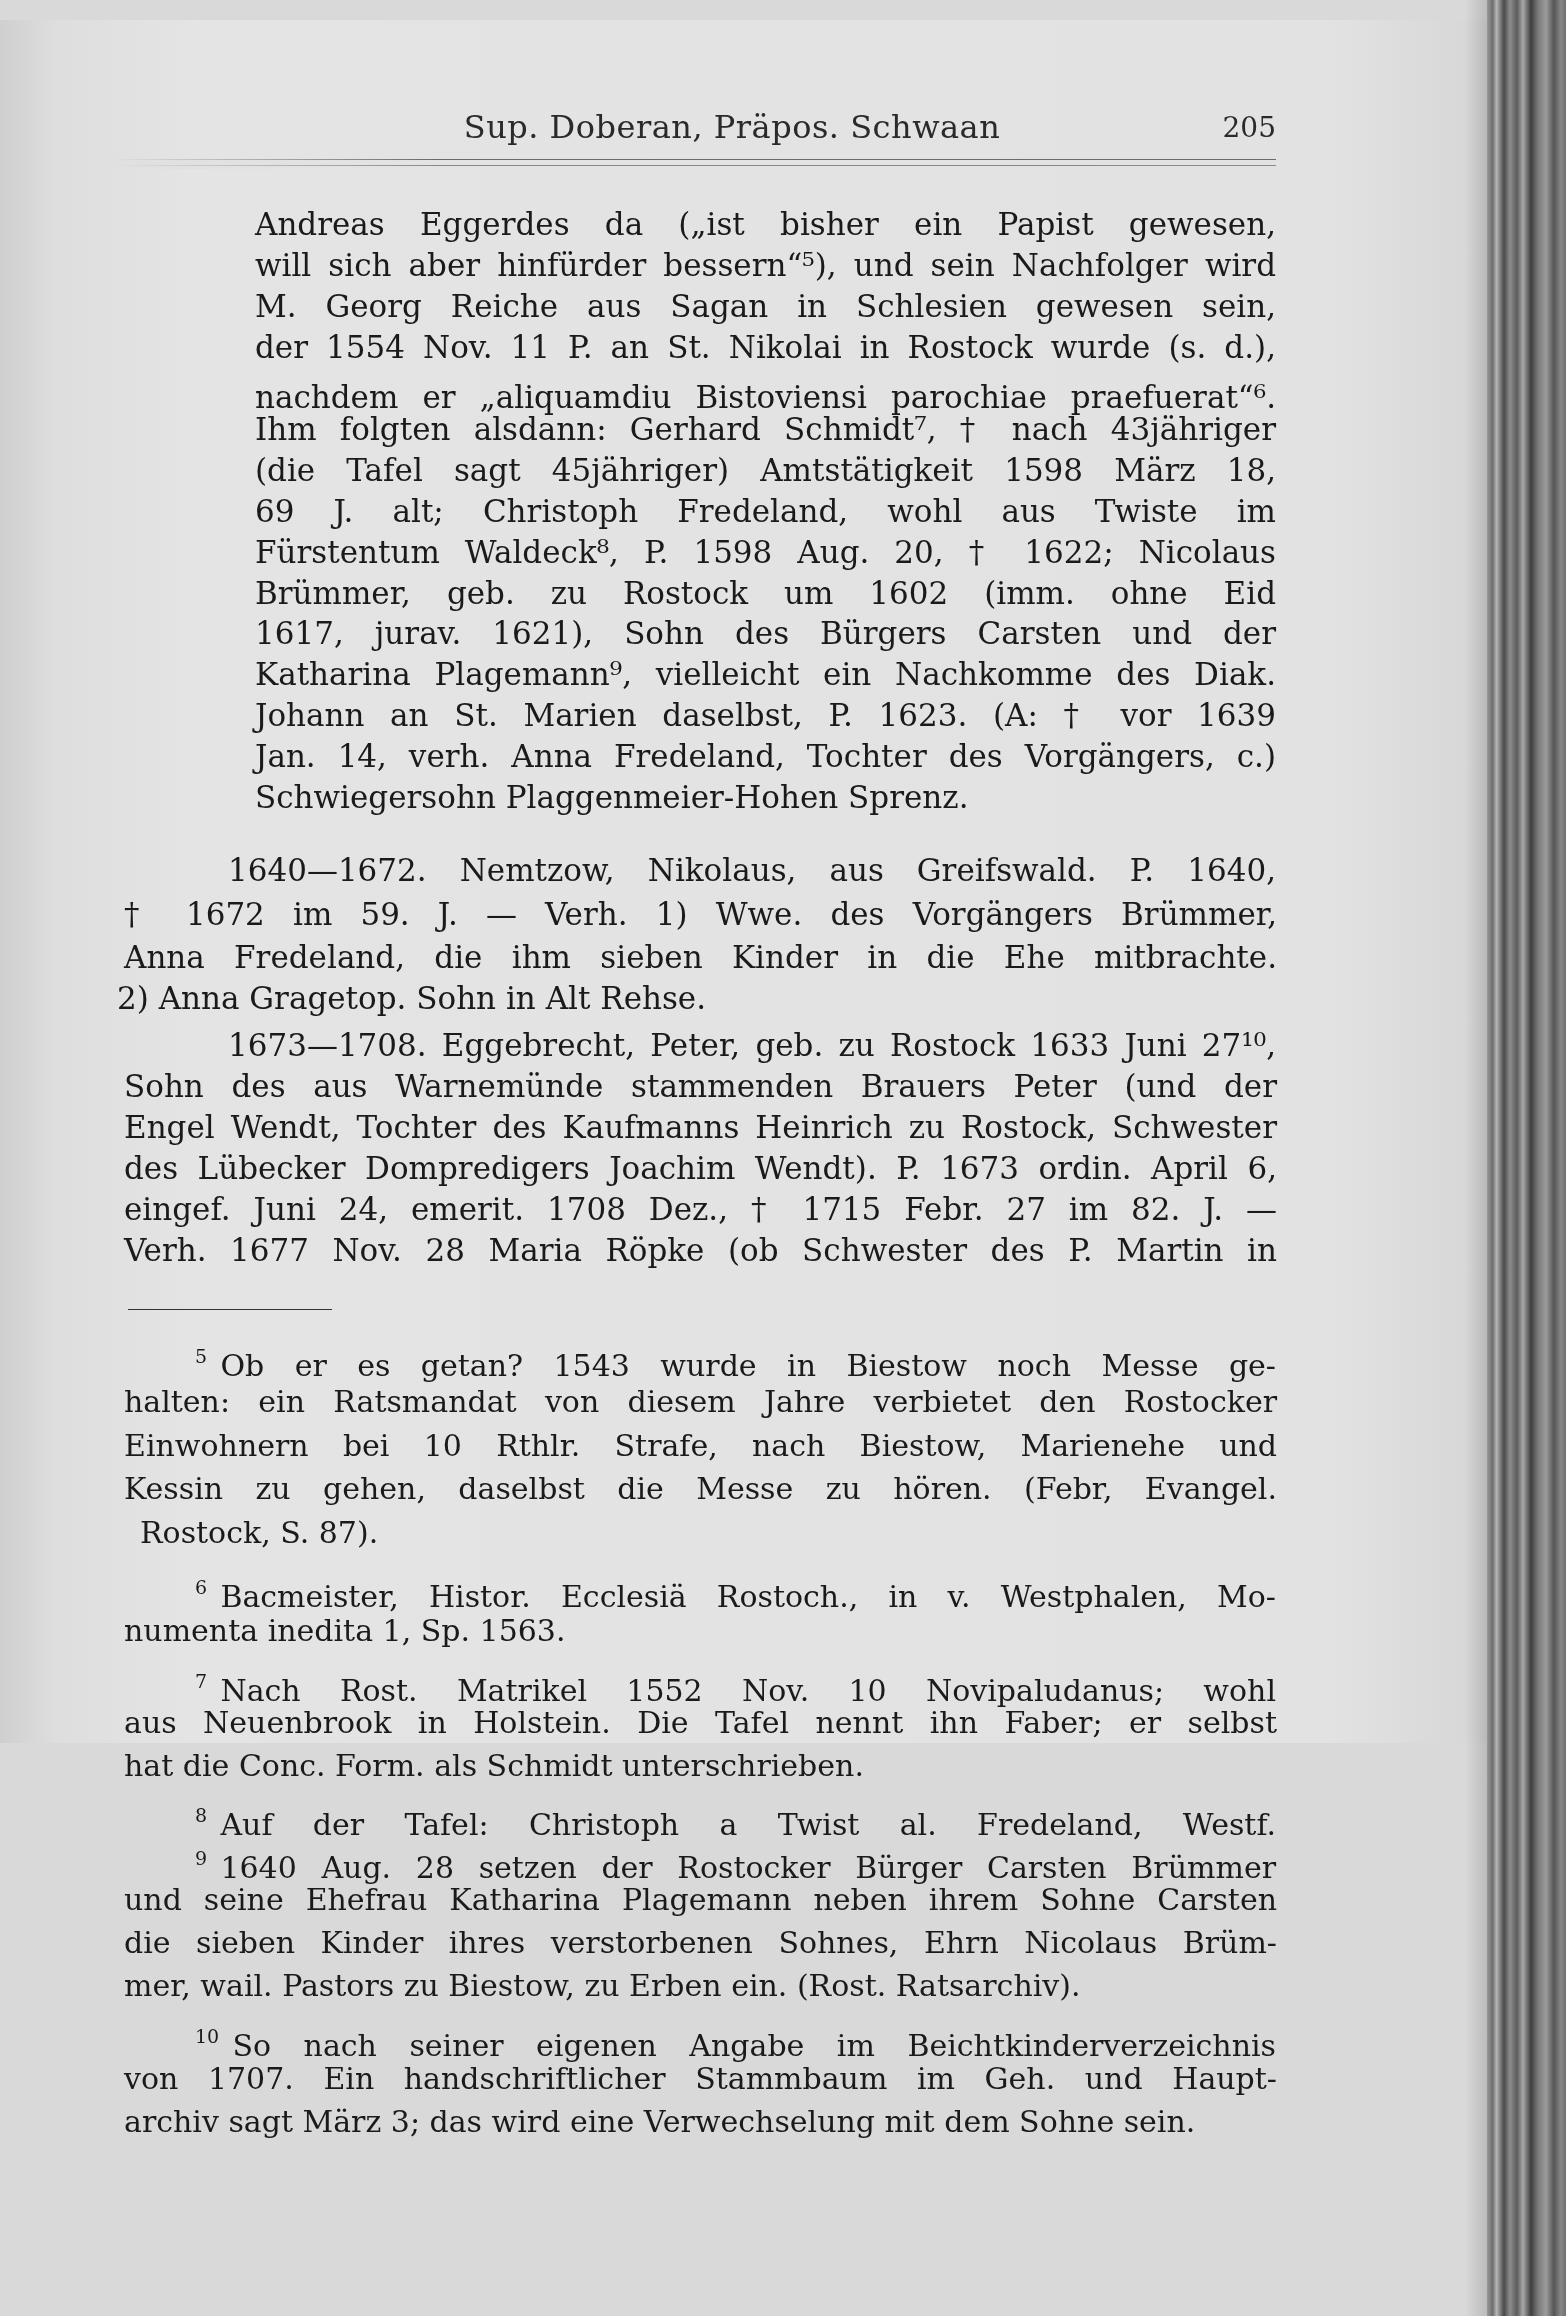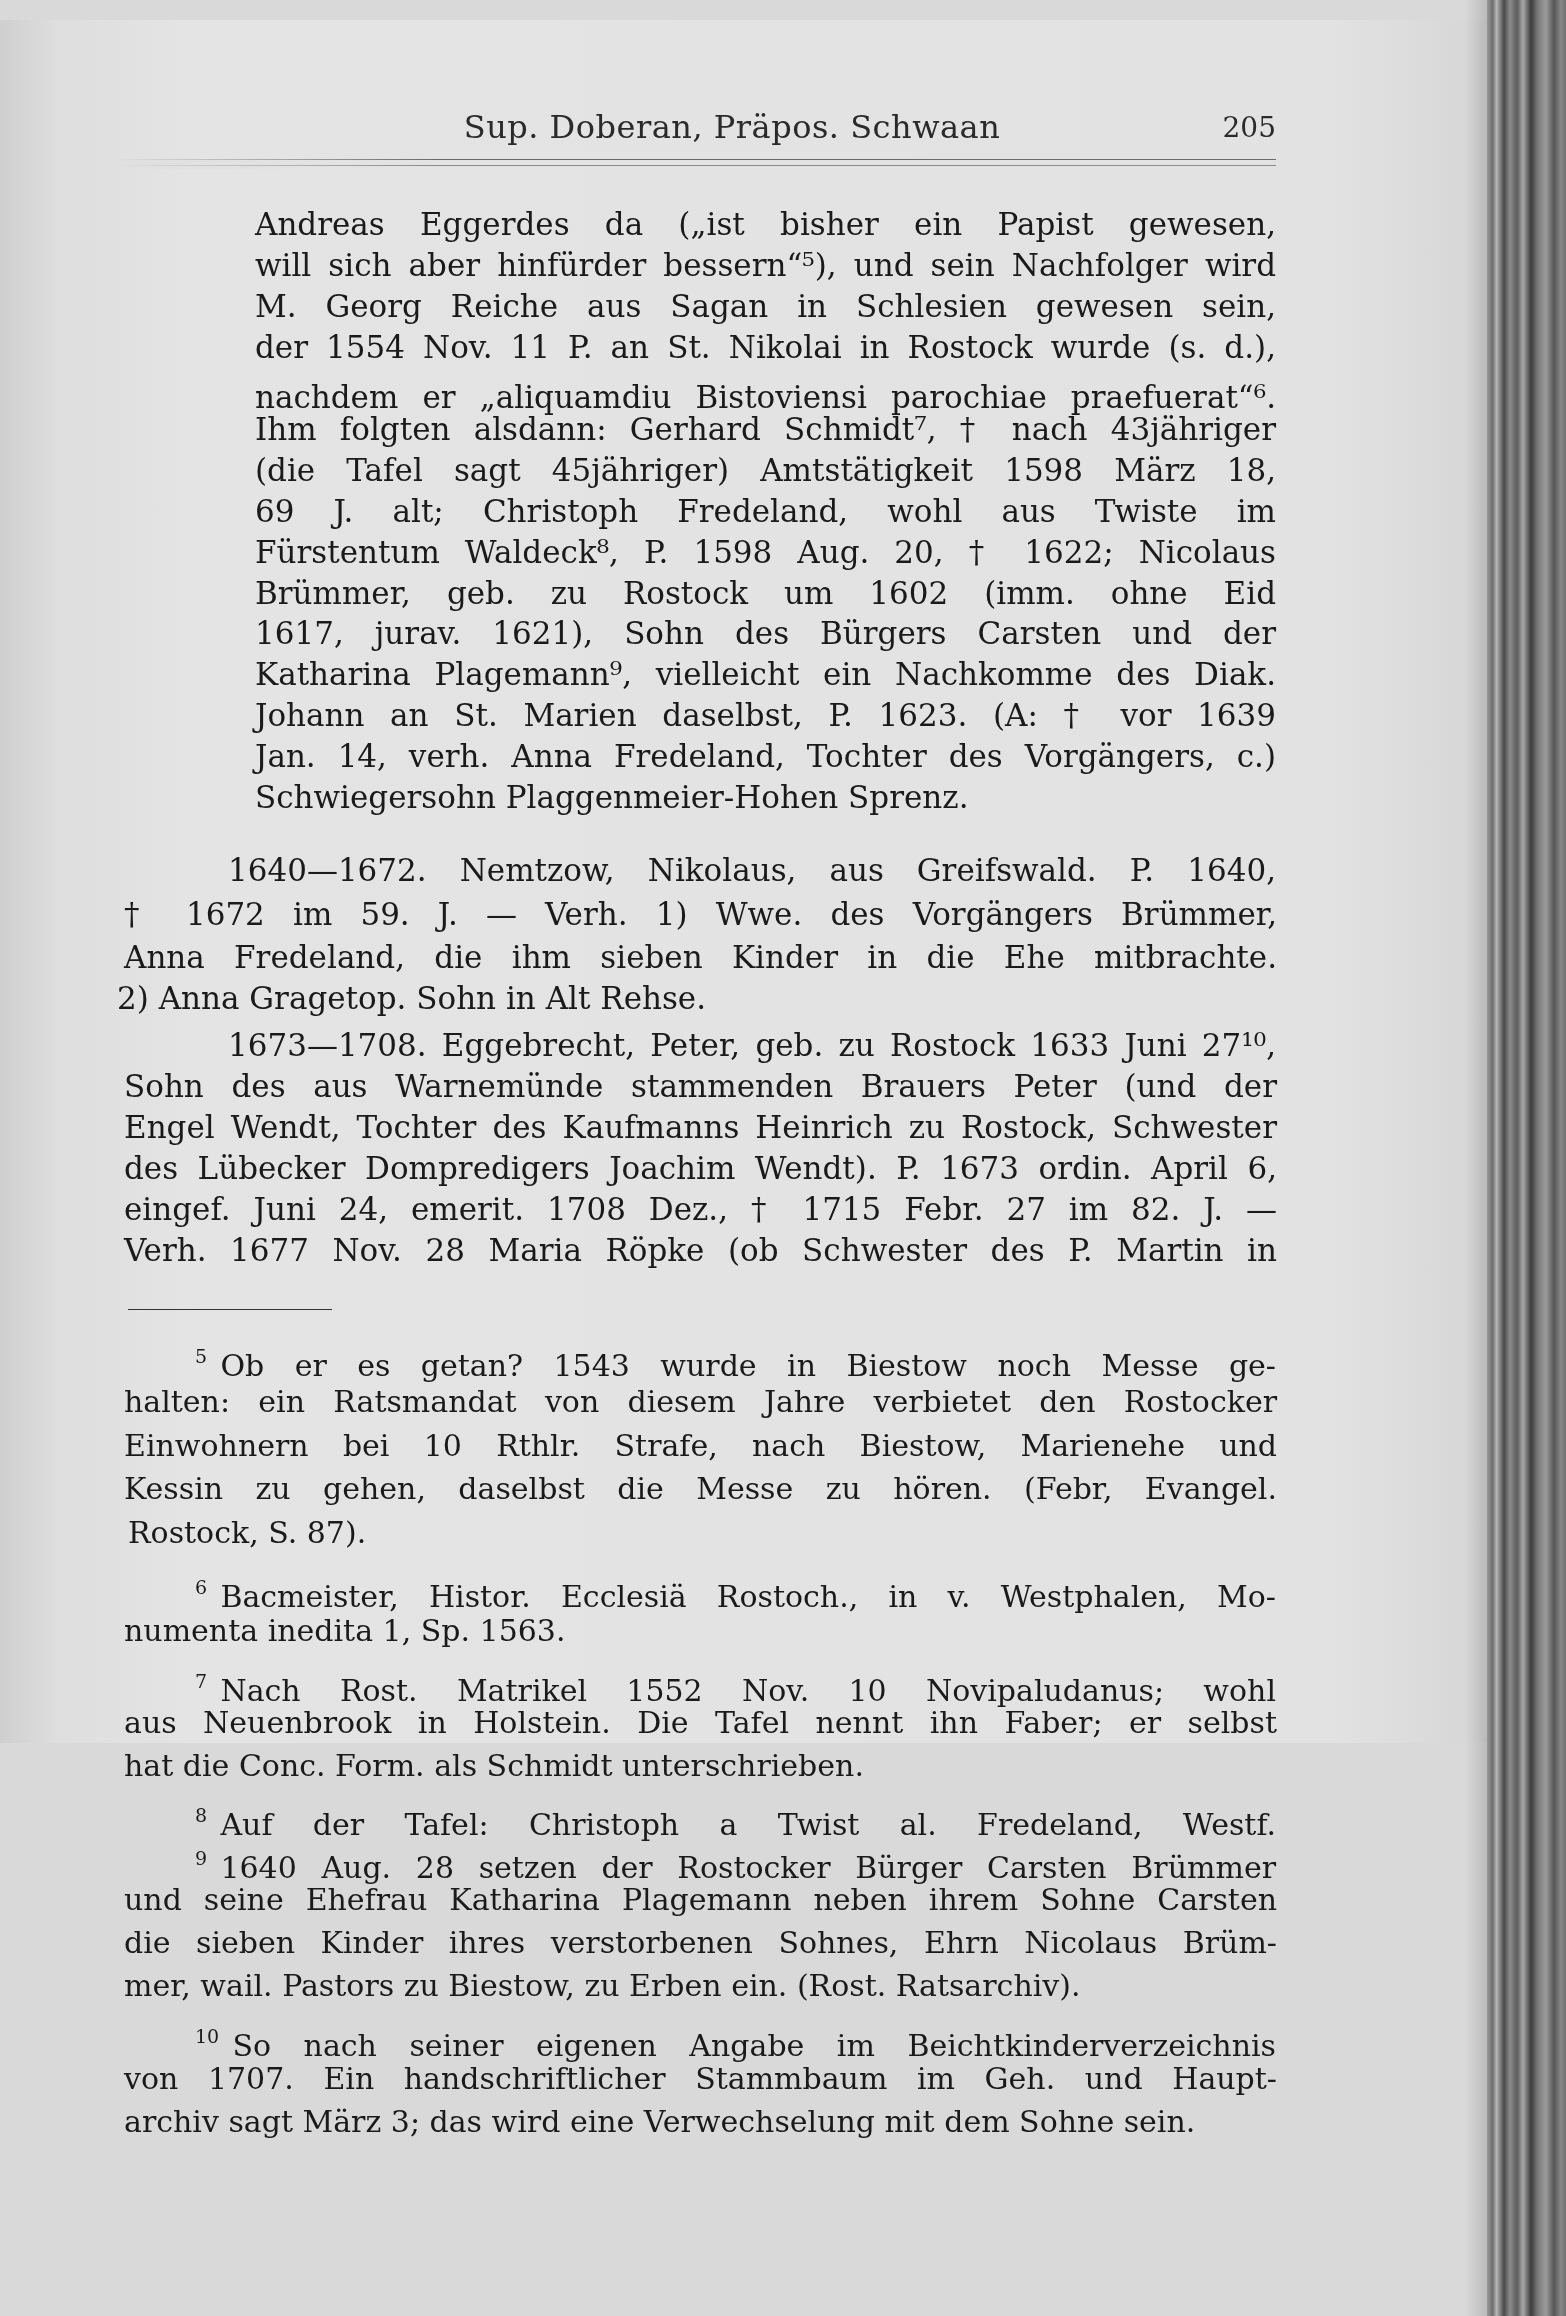--- a/index.html
+++ b/index.html
@@ -102,21 +102,21 @@
     <div class="line" style="top:1211px;left:124px;width:1153px">Verh. 1677 Nov. 28 Maria Röpke (ob Schwester des P. Martin in</div>
   </div>
 
   <div class="sep"></div>
 
   <div>
     <div class="fn" style="top:1317px;left:195px;width:1081px"><span class="fn-marker">5</span><span>Ob er es getan? 1543 wurde in Biestow noch Messe ge-</span></div>
     <div class="fn" style="top:1363px;left:124px;width:1153px">halten: ein Ratsmandat von diesem Jahre verbietet den Rostocker</div>
     <div class="fn" style="top:1407px;left:124px;width:1153px">Einwohnern bei 10 Rthlr. Strafe, nach Biestow, Marienehe und</div>
     <div class="fn" style="top:1450px;left:124px;width:1153px">Kessin zu gehen, daselbst die Messe zu hören. (Febr, Evangel.</div>
-    <div class="fn last" style="top:1494px;left:128px;width:1153px">Rostock, S. 87).</div>
+    <div class="fn last" style="top:1494px;left:140px;width:1153px">Rostock, S. 87).</div>
   </div>
 
   <div>
     <div class="fn" style="top:1548px;left:195px;width:1081px"><span class="fn-marker">6</span><span>Bacmeister, Histor. Ecclesiä Rostoch., in v. Westphalen, Mo-</span></div>
     <div class="fn last" style="top:1592px;left:124px;width:1153px">numenta inedita 1, Sp. 1563.</div>
   </div>
 
   <div>
     <div class="fn" style="top:1642px;left:195px;width:1081px"><span class="fn-marker">7</span><span>Nach Rost. Matrikel 1552 Nov. 10 Novipaludanus; wohl</span></div>
     <div class="fn" style="top:1684px;left:124px;width:1153px">aus Neuenbrook in Holstein. Die Tafel nennt ihn Faber; er selbst</div>

